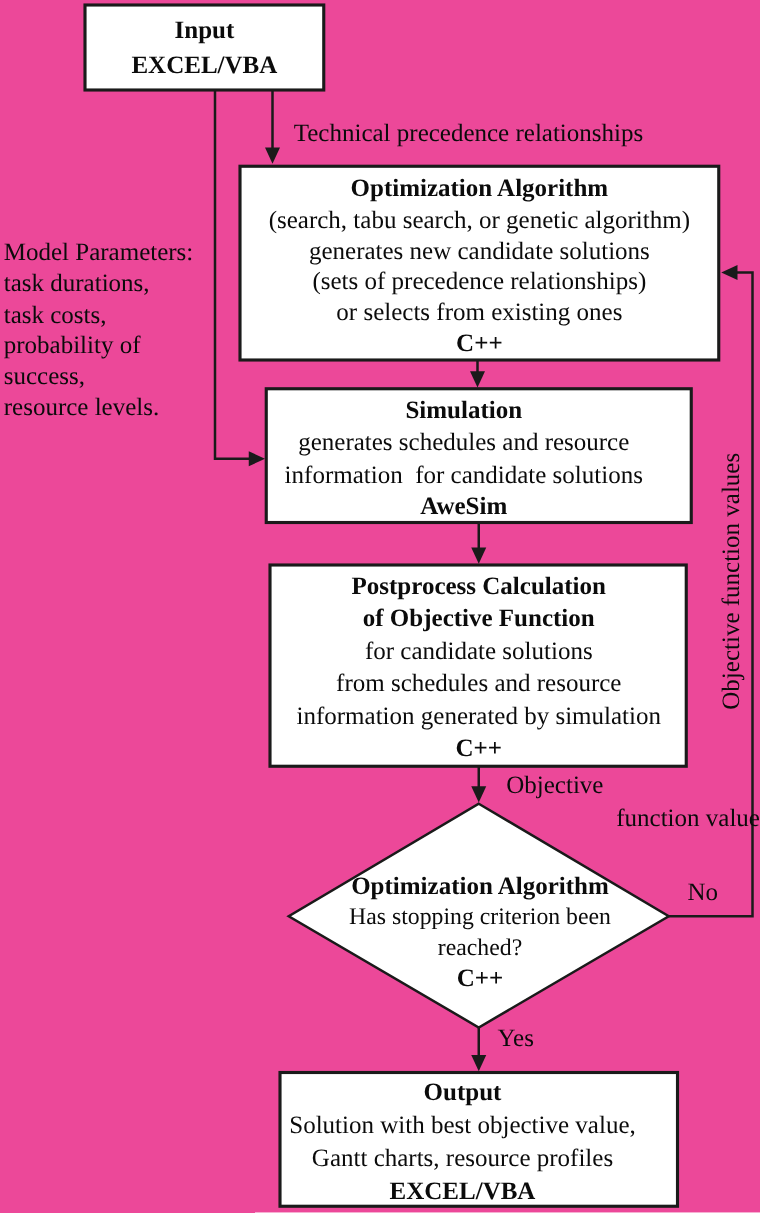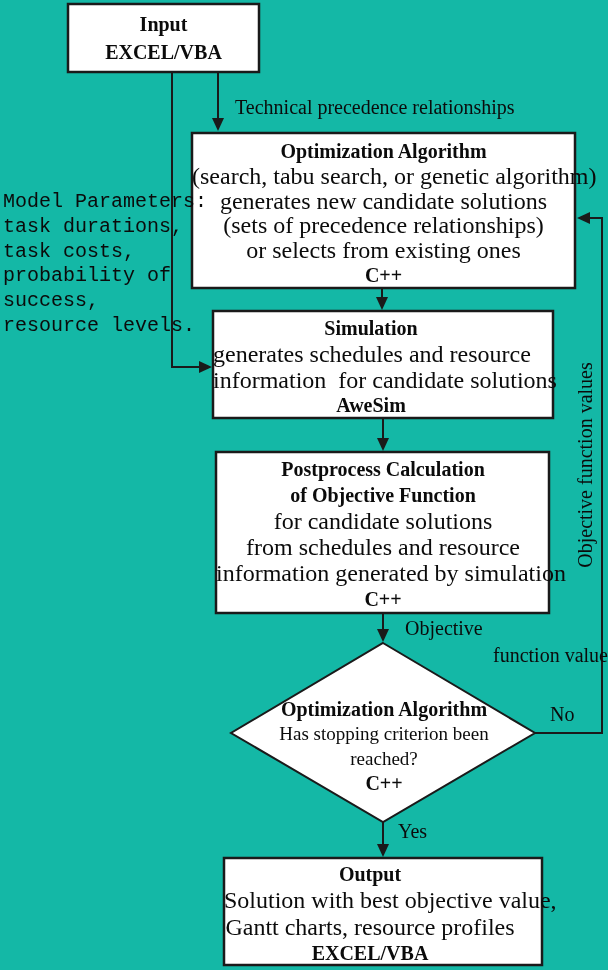--- a/index.html
+++ b/index.html
@@ -1,39 +1,39 @@
 <!DOCTYPE html>
 <html><head>
 <meta charset="utf-8">
 <style>
   html, body { margin: 0; padding: 0; background: #ffffff; }
   .canvas {
     position: relative;
     width: 608px;
     height: 970px;
-    background: #14b8a6;
+    background: #ec4899;
     font-family: "Liberation Serif", "DejaVu Serif", serif;
     color: #0b0b0b;
     overflow: hidden;
   }
   .canvas svg { position: absolute; left: 0; top: 0; }
   .txt { position: absolute; text-align: center; }
   .txt div { white-space: pre; }
   .bold { font-weight: bold; font-size: 20px; }
-  .body18 { font-size: 24px; }
+  .body18 { font-size: 20px; }
   .body19 { font-size: 19px; }
   .node-input  { left: 68px;  top: 10px;  width: 191px; line-height: 28px; }
   .node-opt    { left: 192px; top: 139px; width: 383px; line-height: 24.8px; }
   .node-sim    { left: 213px; top: 316px; width: 316px; line-height: 25.8px; }
   .node-post   { left: 216px; top: 456px; width: 334px; line-height: 26px; }
   .node-dec    { left: 233px; top: 697px; width: 302px; line-height: 24.8px; }
   .node-out    { left: 224px; top: 861px; width: 292px; line-height: 26.3px; }
   .lbl { position: absolute; font-size: 20px; white-space: nowrap; }
   .lbl-technical { left: 235px; top: 96px; }
-  .lbl-modelparams { left: 3px; top: 190px; text-align: left; line-height: 24.8px; font-family: Liberation Mono, monospace; }
+  .lbl-modelparams { left: 3px; top: 190px; text-align: left; line-height: 24.8px; }
   .lbl-obj1 { left: 405px; top: 617px; text-align: right; }
   .lbl-obj2 { left: 462px; top: 644px; margin-left: 31px; }
   .lbl-no  { left: 550px; top: 703px; }
   .lbl-yes { left: 398px; top: 820px; }
   .lbl-feedback {
     left: 457px; top: 452px; width: 260px; height: 26px;
     text-align: center;
     transform: rotate(-90deg);
     transform-origin: center center;
     white-space: nowrap;

